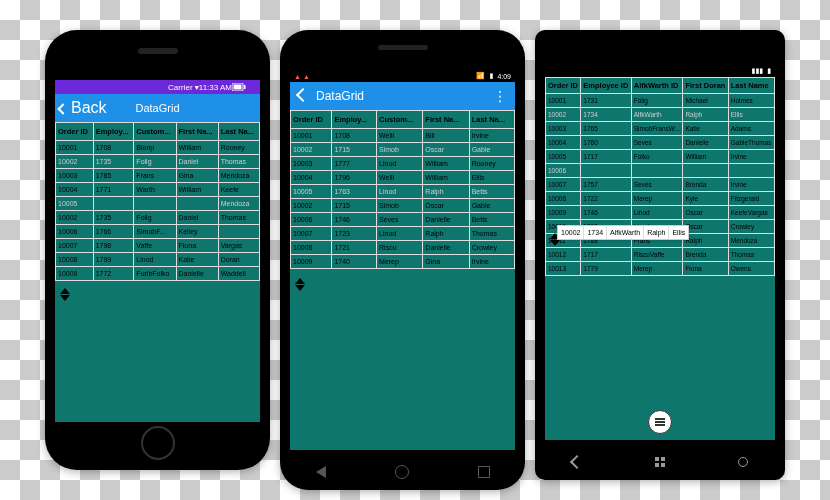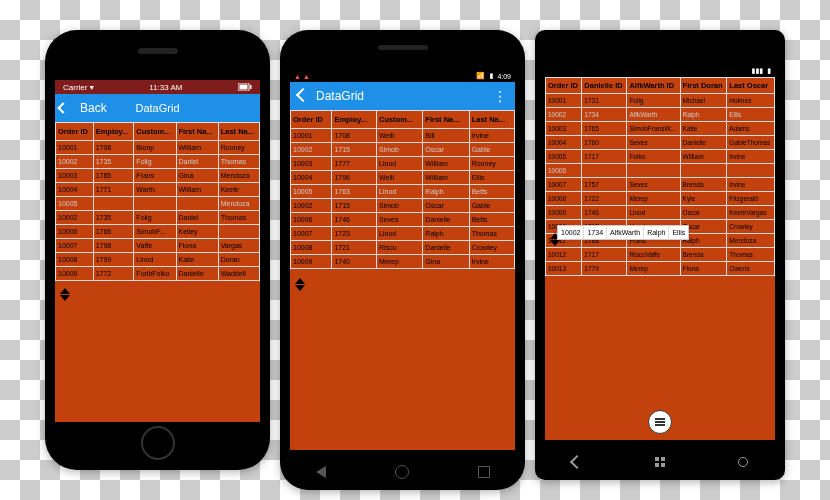--- a/index.html
+++ b/index.html
@@ -48,31 +48,31 @@
   }
 
   .screen {
     background: #fff; width: 100%; height: 100%; overflow: hidden; position: relative;
     display: flex; flex-direction: column;
   }
   .windows .screen { border-radius: 0; }
 
   
   .ios-status {
-    background: #7f1d1d; color: #fff; font-size: 8px; height: 14px;
-    display: flex; justify-content: space-between; align-items: center; padding: 0 8px;
+    background: #6d28d9; color: #fff; font-size: 8px; height: 14px;
+    display: flex; justify-content: flex-end; align-items: center; padding: 0 14px;
   }
   .ios-status .r { display: flex; gap: 4px; }
 
   
   .ios-nav {
     background: #1e90e8; color: #fff; height: 28px; display: flex; align-items: center;
     justify-content: center; position: relative; font-size: 11px;
   }
-  .ios-nav .back { position: absolute; left: 4px; display: flex; align-items: center; gap: 13px; font-size: 12px; }
+  .ios-nav .back { position: absolute; left: 4px; display: flex; align-items: center; gap: 4px; font-size: 16px; }
   .ios-nav .chev::before { content: ""; display: inline-block; width: 6px; height: 6px; border-left: 2px solid #fff; border-bottom: 2px solid #fff; transform: rotate(45deg); }
 
   
   .and-status {
     background: #000; color: #fff; font-size: 7px; height: 12px; display: flex; justify-content: flex-end; align-items: center; padding: 0 4px; gap: 4px;
   }
   .and-status .l { flex: 1; display: flex; gap: 2px; }
   .and-status .tri { color: #f55; }
 
   
@@ -106,21 +106,21 @@
   .win-btm .win::before { content:""; display:inline-block; width:10px;height:10px;
     background:
       linear-gradient(#999,#999) left top/4px 4px no-repeat,
       linear-gradient(#999,#999) right top/4px 4px no-repeat,
       linear-gradient(#999,#999) left bottom/4px 4px no-repeat,
       linear-gradient(#999,#999) right bottom/4px 4px no-repeat;
   }
   .win-btm .srch::before{content:"";display:inline-block;width:8px;height:8px;border:1.5px solid #999;border-radius:50%;position:relative;}
 
   
-  .grid-wrap { flex: 1; overflow: hidden; background: #c2410c; position: relative; }
+  .grid-wrap { flex: 1; overflow: hidden; background: #0f766e; position: relative; }
   .grid { width: 100%; border-collapse: collapse; font-size: 7px; }
   .grid th, .grid td { border: 1px solid #ddd; padding: 3px 2px; text-align: left; overflow: hidden; white-space: nowrap; }
   .grid th { font-weight: bold; font-size: 7.5px; padding: 4px 2px; }
   .grid tr.ghost td { color: #ccc; }
   .windows .grid { font-size: 6.5px; }
   .windows .grid th, .windows .grid td { padding: 3px 2px; }
 
   
   .drag-ind {
     position: absolute; left: -6px; width: 12px; height: 18px; z-index: 5;
@@ -375,24 +375,24 @@
   <div class="screen">
     <div class="win-status">
       <span>▮▮▮</span>
       <span>▮</span>
     </div>
     <div class="grid-wrap">
       <table class="grid">
         <thead>
             <tr id="win-hdr">
               <th>Order ID</th>
-              <th>Danielle ID</th>
+              <th>Employee ID</th>
               <th>AlfkWarth ID</th>
               <th>First Doran</th>
-              <th>Last Oscar</th>
+              <th>Last Name</th>
             </tr>
           </thead>
         <tbody id="win-body">
             <tr>
               <td>10001</td>
               <td>1731</td>
               <td>Folig</td>
               <td>Michael</td>
               <td>Holmes</td>
             </tr>

